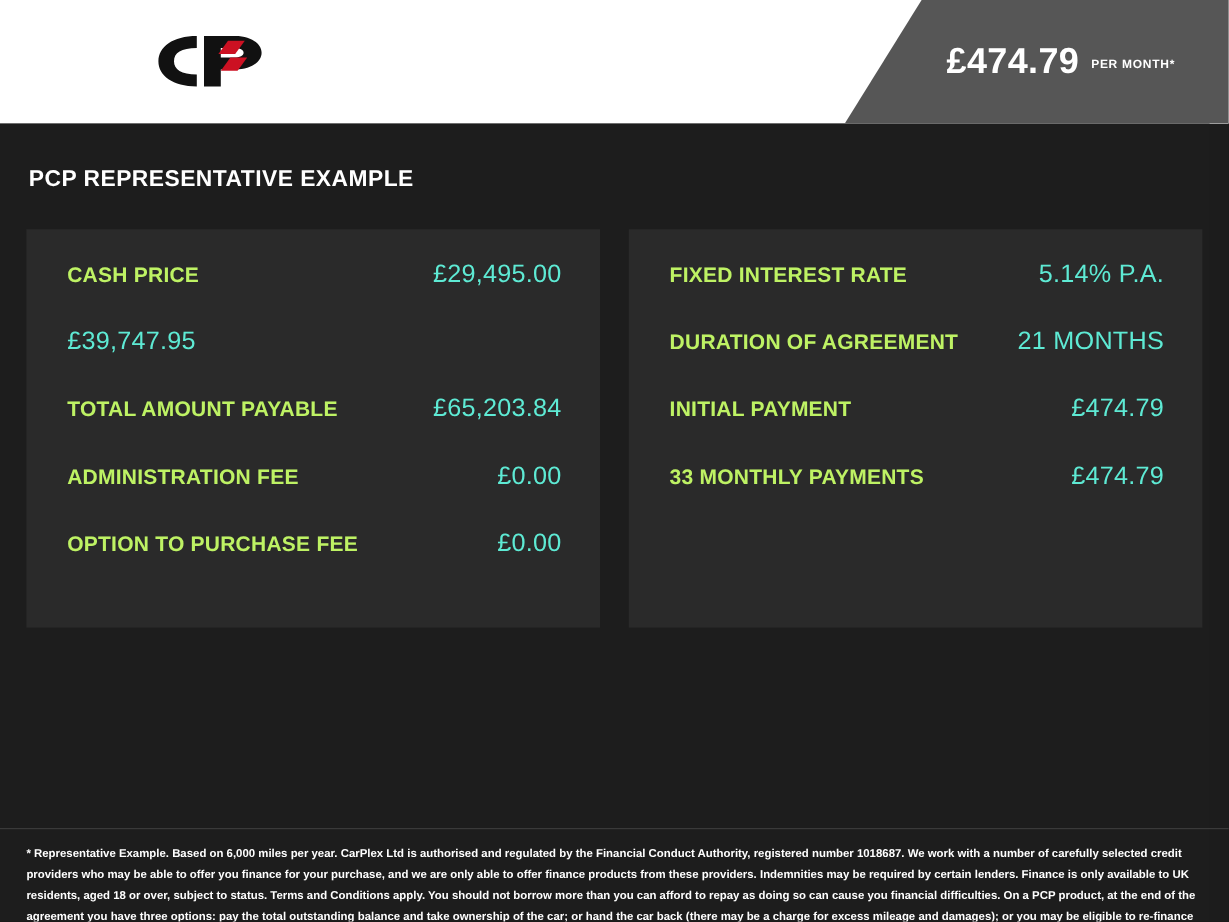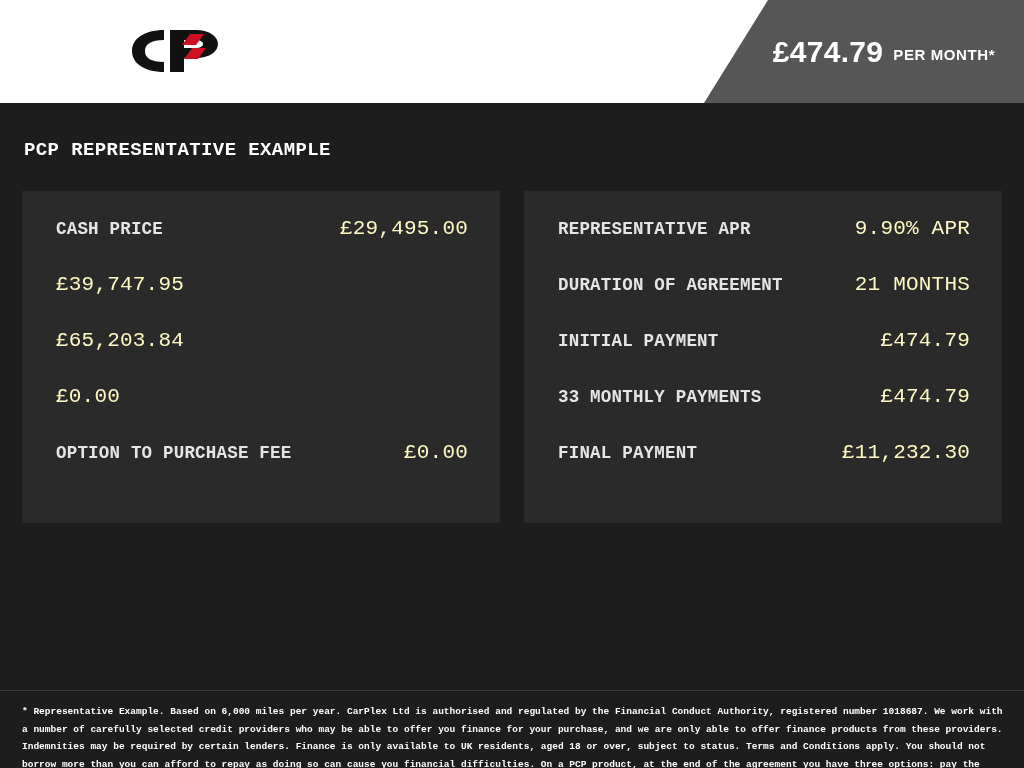--- a/index.html
+++ b/index.html
@@ -39,36 +39,35 @@
     padding-left: 40px;
   }
   .price-amount {
     color: #ffffff;
     font-size: 30px;
     font-weight: bold;
     letter-spacing: 0.3px;
   }
   .price-suffix {
     color: #ffffff;
-    font-size: 15px;
+    font-size: 10px;
     font-weight: bold;
     letter-spacing: 0.6px;
     margin-left: 10px;
     position: relative;
     top: 3px;
   }
 
   
   .body-area {
     position: relative;
     width: 1008px;
     height: 665px;
     background: #1d1d1d;
     padding: 0;
-    font-family: Liberation Mono, monospace;
   }
   .section-title {
     position: absolute;
     left: 24px; top: 36px;
     color: #ffffff;
     font-size: 19px;
     font-weight: bold;
     letter-spacing: 0.4px;
   }
 
@@ -84,28 +83,28 @@
     width: 478px;
     padding: 26px 32px 26px 34px;
   }
   .row {
     display: flex;
     align-items: baseline;
     justify-content: space-between;
     height: 56px;
   }
   .row-label {
-    color: #e5e5e5;
+    color: #bef264;
     font-size: 17.5px;
     font-weight: bold;
     letter-spacing: 0.2px;
     white-space: nowrap;
   }
   .row-value {
-    color: #fef9c3;
+    color: #5eead4;
     font-size: 21px;
     font-weight: normal;
     letter-spacing: 0.2px;
     white-space: nowrap;
     text-align: center;
   }
 
   
   .disclaimer-sep {
     position: absolute;
@@ -154,52 +153,50 @@
 
     <div class="card">
       <div class="row">
         <span class="row-label">CASH PRICE</span>
         <span class="row-value">£29,495.00</span>
       </div>
       <div class="row">
         <span class="row-value">£39,747.95</span>
       </div>
       <div class="row">
+        <span class="row-label">TOTAL AMOUNT PAYABLE</span>
         <span class="row-value">£65,203.84</span>
       </div>
       <div class="row">
+        <span class="row-label">ADMINISTRATION FEE</span>
         <span class="row-value">£0.00</span>
       </div>
       <div class="row">
         <span class="row-label">OPTION TO PURCHASE FEE</span>
         <span class="row-value">£0.00</span>
       </div>
     </div>
 
     <div class="card">
       <div class="row">
-        <span class="row-label">REPRESENTATIVE APR</span>
-        <span class="row-value">9.90% APR</span>
+        <span class="row-label">FIXED INTEREST RATE</span>
+        <span class="row-value">5.14% P.A.</span>
       </div>
       <div class="row">
         <span class="row-label">DURATION OF AGREEMENT</span>
         <span class="row-value">21 MONTHS</span>
       </div>
       <div class="row">
         <span class="row-label">INITIAL PAYMENT</span>
         <span class="row-value">£474.79</span>
       </div>
       <div class="row">
         <span class="row-label">33 MONTHLY PAYMENTS</span>
         <span class="row-value">£474.79</span>
       </div>
-      <div class="row">
-        <span class="row-label">FINAL PAYMENT</span>
-        <span class="row-value">£11,232.30</span>
-      </div>
     </div>
 
   </div>
 
   <div class="disclaimer-sep"></div>
 
   <div class="disclaimer">* Representative Example. Based on 6,000 miles per year. CarPlex Ltd is authorised and regulated by the Financial Conduct Authority, registered number 1018687. We work with a number of carefully selected credit providers who may be able to offer you finance for your purchase, and we are only able to offer finance products from these providers. Indemnities may be required by certain lenders. Finance is only available to UK residents, aged 18 or over, subject to status. Terms and Conditions apply. You should not borrow more than you can afford to repay as doing so can cause you financial difficulties. On a PCP product, at the end of the agreement you have three options: pay the total outstanding balance and take ownership of the car; or hand the car back (there may be a charge for excess mileage and damages); or you may be eligible to re-finance your residual value with a new motor finance agreement. We may receive a commission or other benefits for introducing you to a lender. We will endeavour to keep information on the road prices up to date (and related finance examples) but we cannot guarantee that the information shown on this page is up to date at all times. The quotes provided on this page are only for illustrative purposes only and a full finance application will have to be made to determine the exact details (all applications are subject to an underwriting decision and are subject to status). CarPlex Ltd acts as a credit broker and not a lender. Address: Unit 7B Diplocks Way, Hailsham, BN27 3JF</div>
 
 </div>
 

